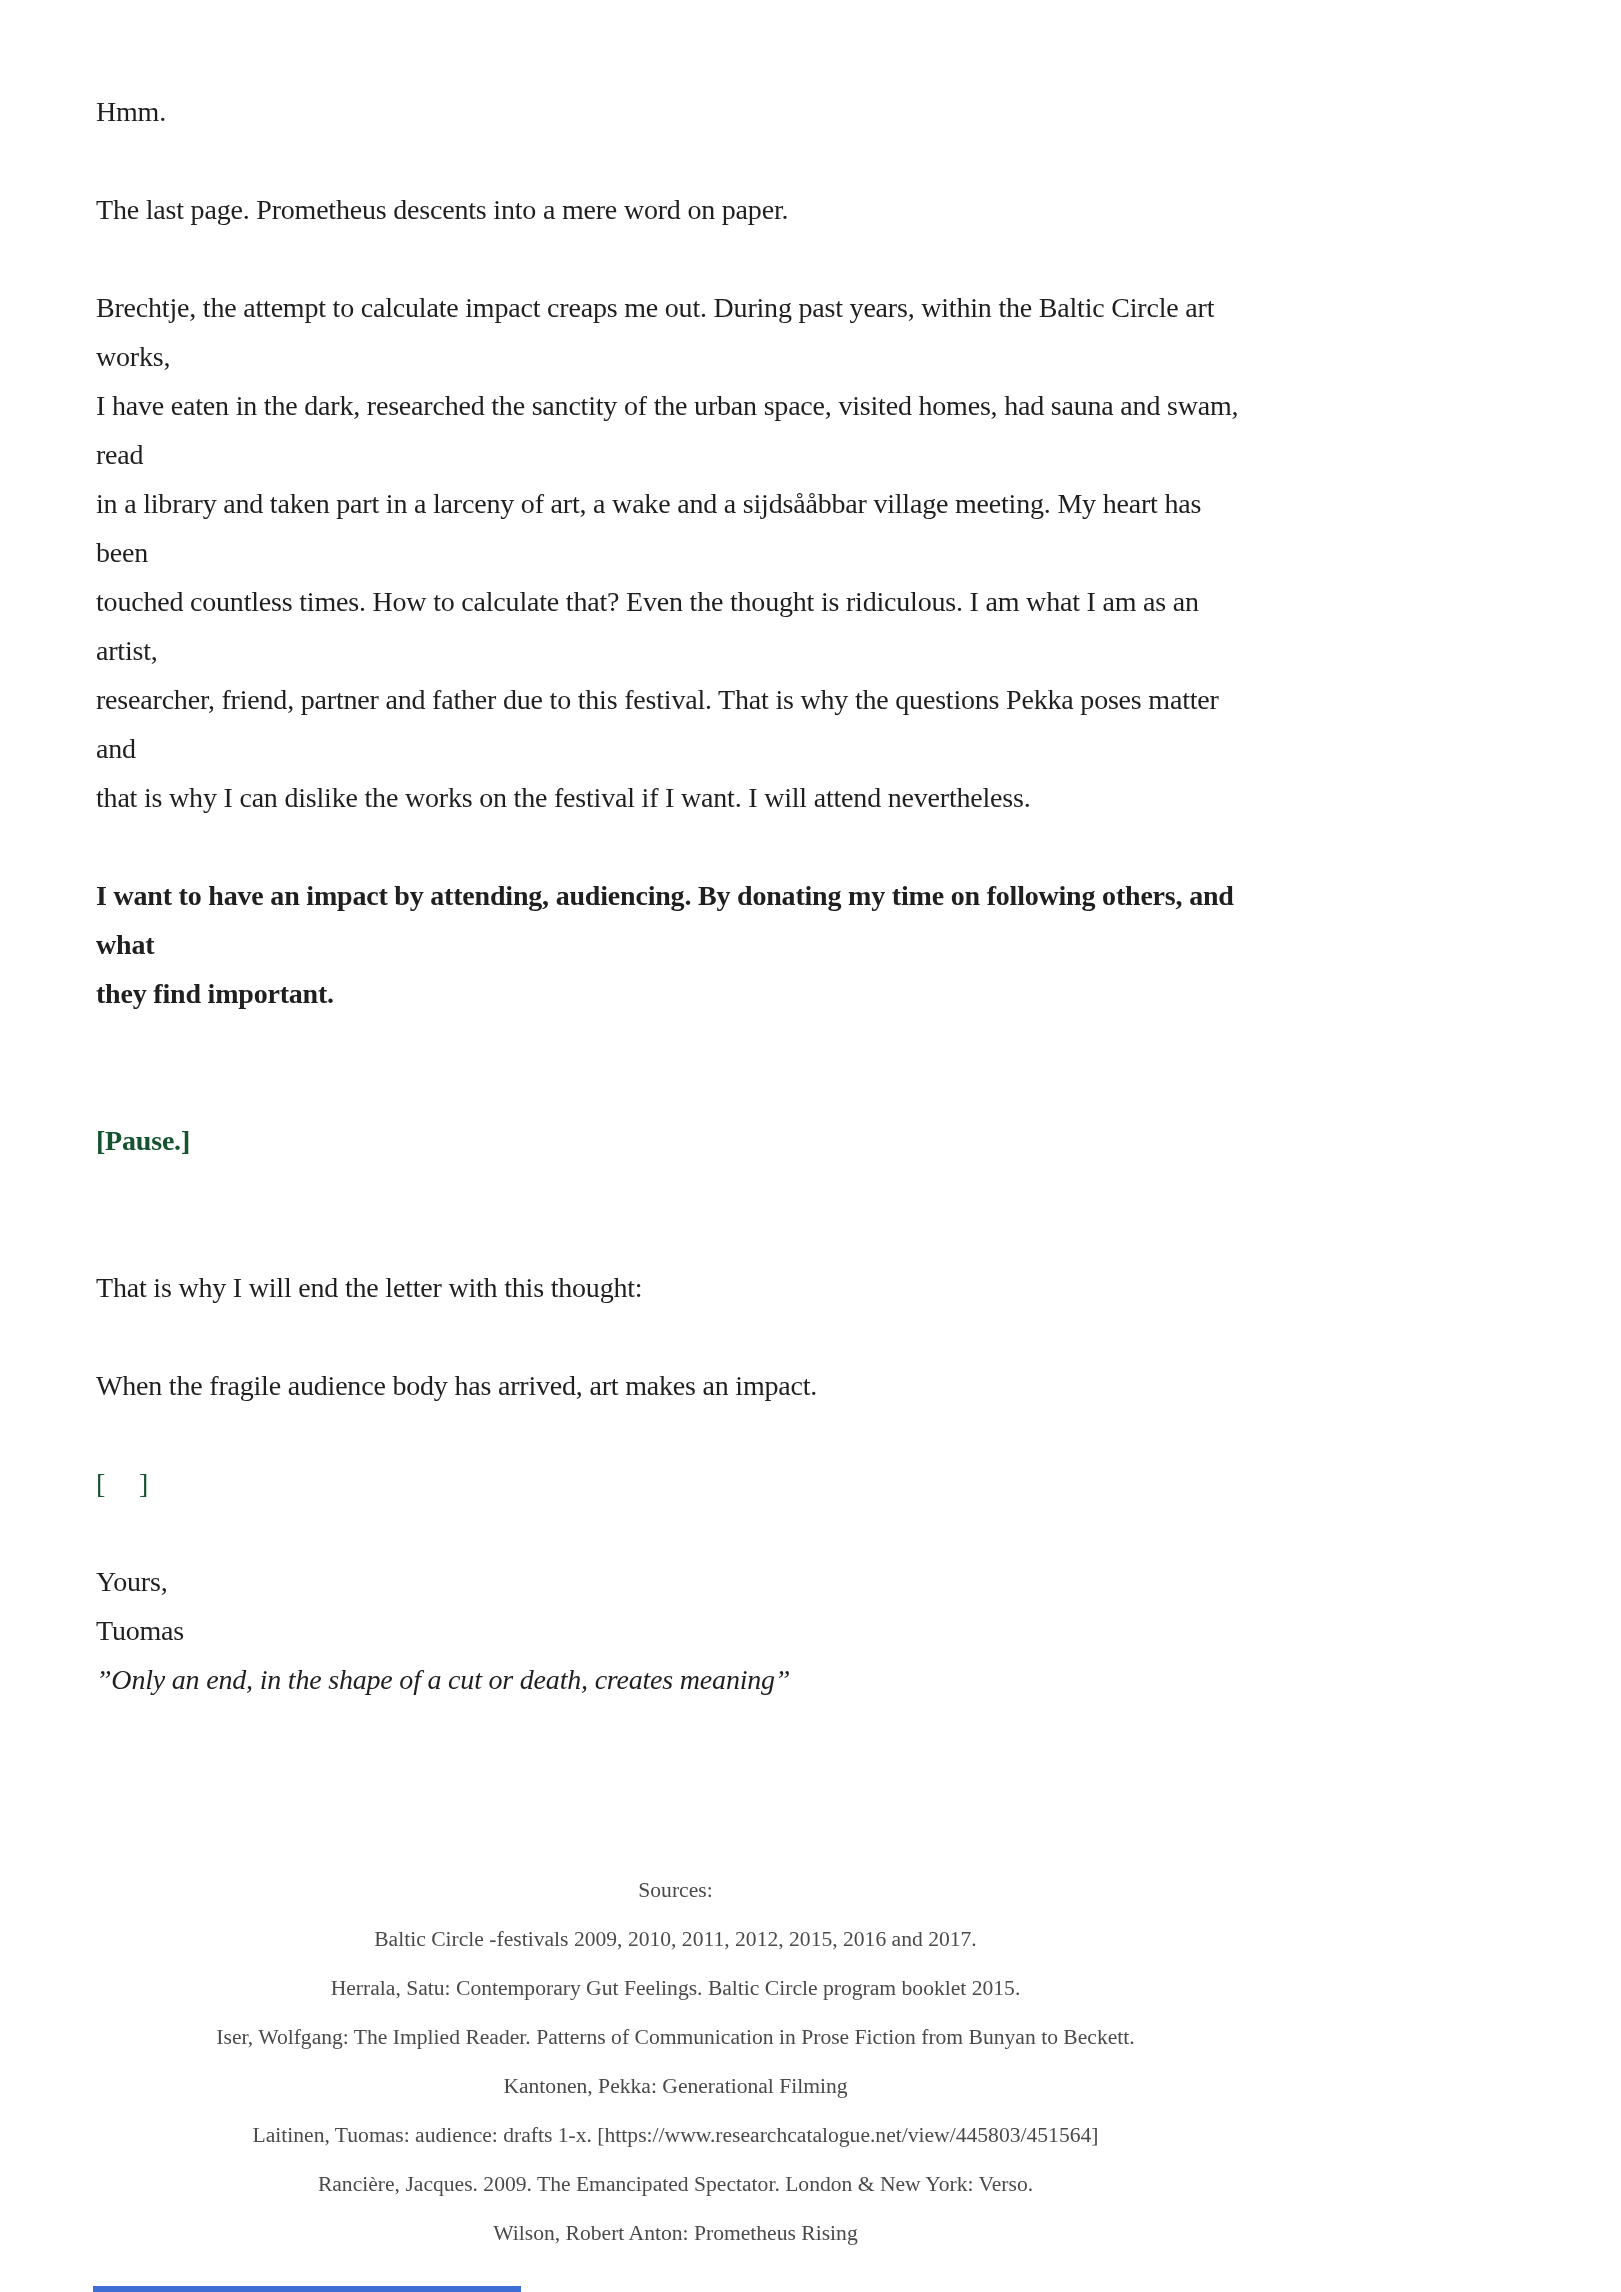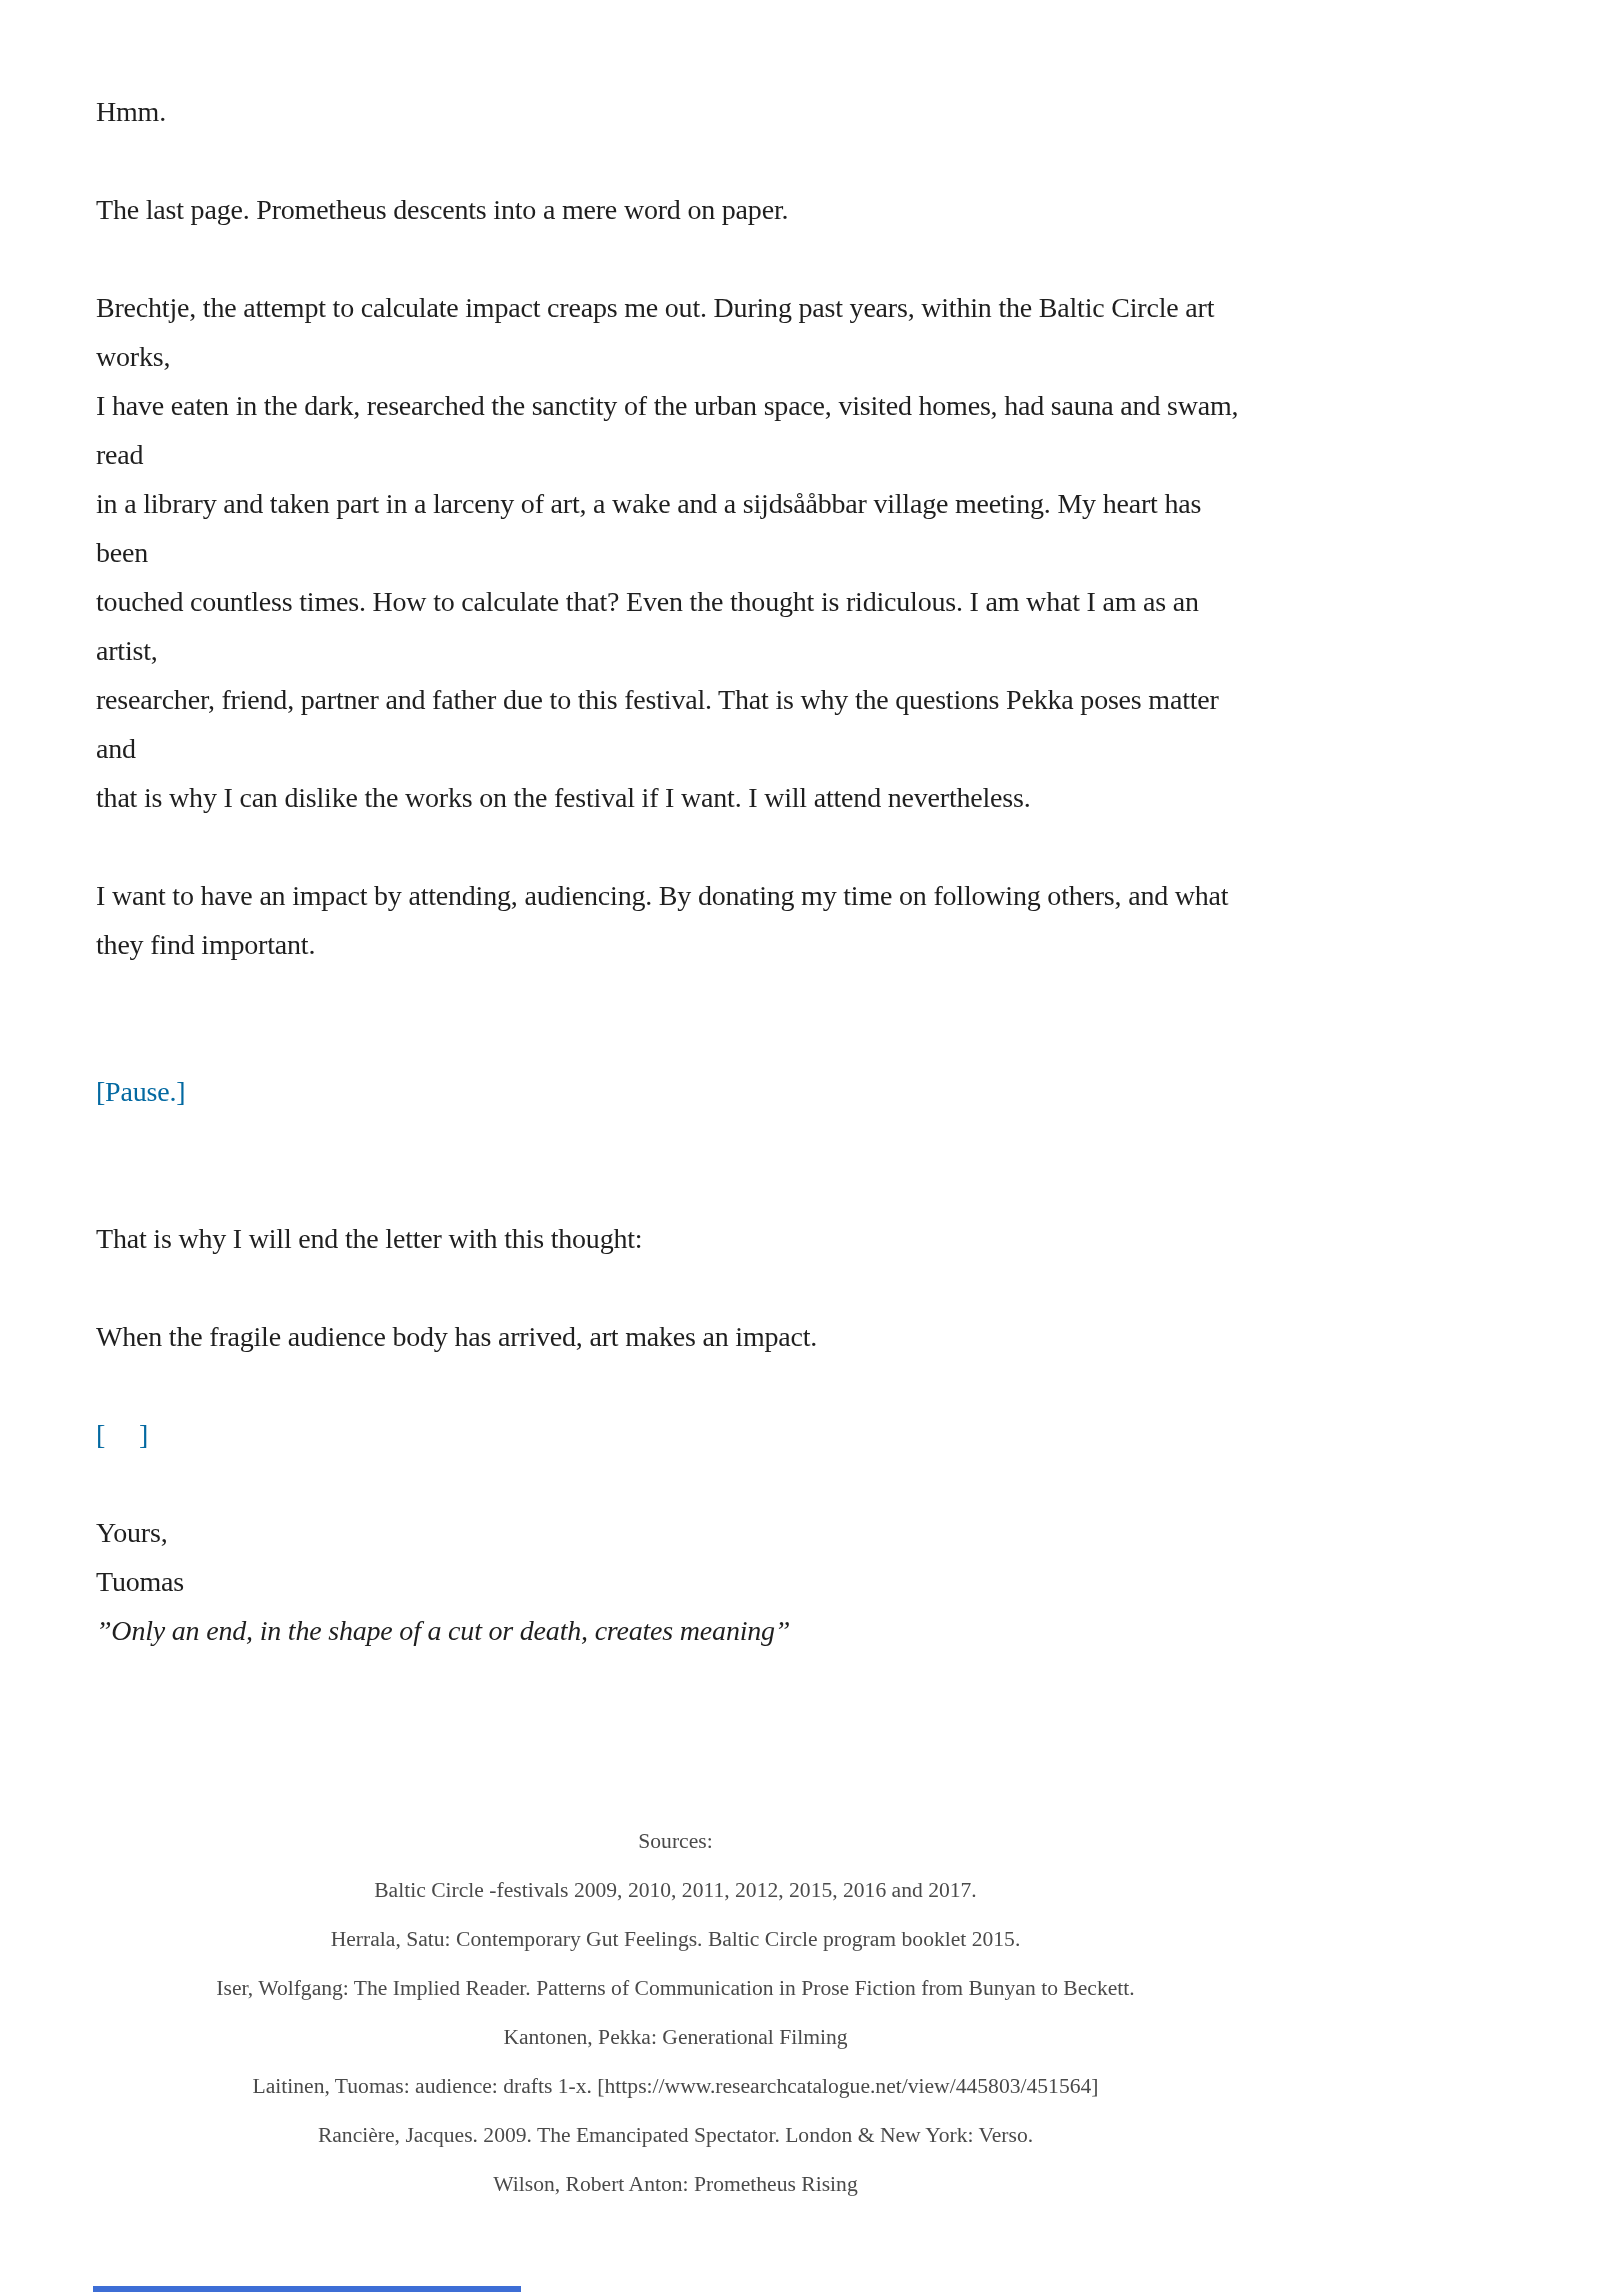--- a/index.html
+++ b/index.html
@@ -18,23 +18,23 @@
   }
   p { margin: 0; }
   .t {
     font-size: 28px;
     line-height: 49px;
     letter-spacing: -0.2px;
     white-space: pre-line;
     color: #1f1f1f;
   }
   .m50  { margin-bottom: 49px; }
-  .m100 { margin-bottom: 98px; }
+  .m100 { margin-bottom: 98px; font-weight: bold; }
   .m165 { margin-bottom: 162px; }
-  .red { color: #0369a1; }
+  .red { color: #14532d; }
   .brackets { white-space: pre; }
   .italic { font-style: italic; }
   .sources-block { margin-top: 0; text-align: center; }
   .s {
     font-size: 21.6px;
     line-height: 49px;
     letter-spacing: 0;
     color: #4a4a4a;
     white-space: pre-line;
   }

